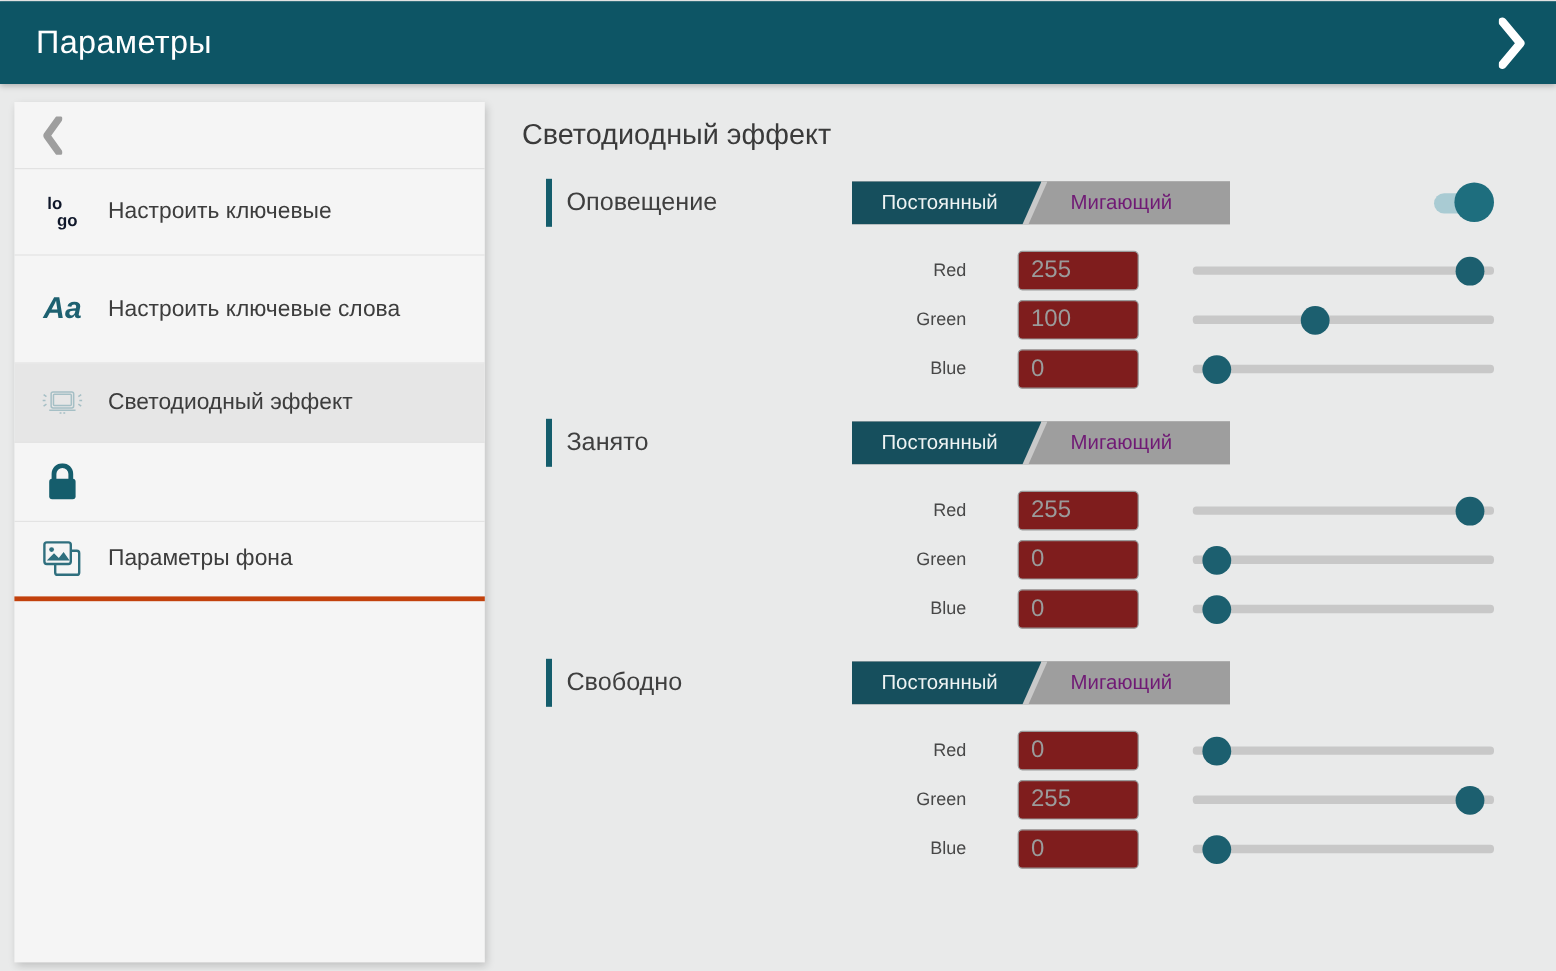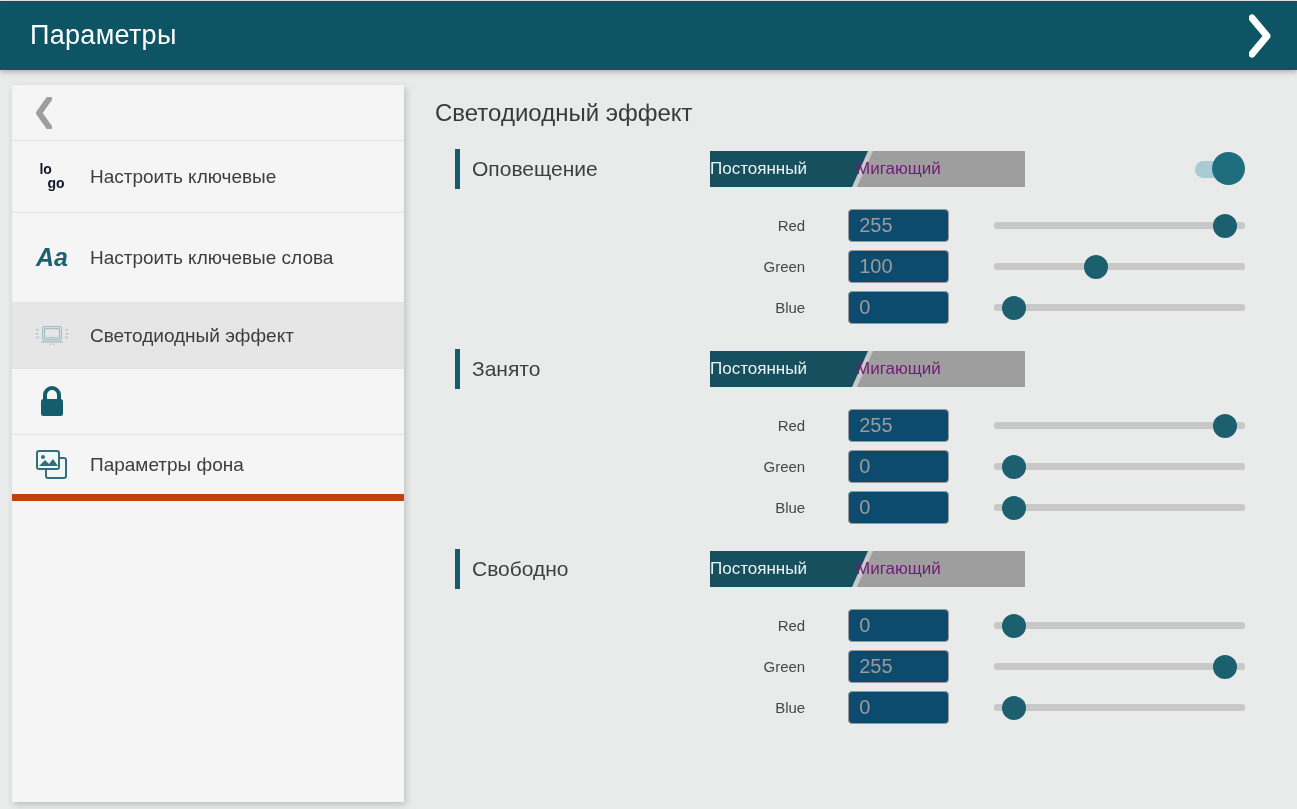--- a/index.html
+++ b/index.html
@@ -31,21 +31,21 @@
     border-bottom:1px solid #e2e2e2; cursor:pointer;
   }
   .side-item {
     display:flex; align-items:center; padding-left:22px; cursor:pointer;
     border-bottom:1px solid #e3e3e3;
   }
   .side-item.h72 { min-height:72px; }
   .side-item.h90 { min-height:90px; }
   .side-item.h66 { min-height:66px; }
   .side-item.selected { background:#e6e6e6; }
-  .side-item:last-child { border-bottom:7px solid #c2410c; }
+  .side-item:last-child { border-bottom:4px solid #c2410c; }
   .icon-box { width:36px; min-width:36px; margin-right:20px; display:flex; align-items:center; justify-content:center; }
   .side-label { font-size:19px; color:#3d3d3d; line-height:1.35; padding-right:18px; }
 
   .logo-icon { color:#0f172a; font-size:14px; line-height:.95; font-weight:bold; text-align:left; }
   .logo-icon .g2 { margin-left:8px; display:block; }
   .aa-icon { color:#1d6070; font-size:25px; font-weight:bold;font-style:italic; }
 
   
   .main { position:absolute; left:404px; top:69px; right:0; bottom:0; padding:30px 0 0 31px; }
   .page-heading { font-size:24px; color:#3a3a3a; margin-bottom:22px; }
@@ -57,40 +57,40 @@
 
   .mode-toggle { position:relative; width:315px; height:36px; background:#9e9e9e; }
   .mode-stripe {
     position:absolute; left:0; top:0; width:163px; height:36px; background:#c9c9c9;
     clip-path:polygon(0 0,100% 0,calc(100% - 16px) 100%,0 100%);
   }
   .mode-solid-bg {
     position:absolute; left:0; top:0; width:158px; height:36px; background:#164f5d;
     clip-path:polygon(0 0,100% 0,calc(100% - 16px) 100%,0 100%);
   }
-  .mode-label { position:absolute; top:0; height:36px; line-height:36px; text-align:left; font-size:17px; cursor:pointer; }
+  .mode-label { position:absolute; top:0; height:36px; line-height:36px; text-align:center; font-size:17px; cursor:pointer; }
   .mode-label.solid { left:0; width:146px; color:#eef3f3; z-index:3; }
   .mode-label.blink { left:146px; width:157px; color:#701a75; z-index:3; }
 
   .led-switch { position:relative; margin-left:auto; width:50px; height:36px; cursor:pointer; }
   .switch-track {
     position:absolute; left:0; top:10px; width:40px; height:17px;
     border-radius:9px; background:#a9cbd3;
   }
   .switch-knob {
     position:absolute; right:0; top:1px; width:33px; height:33px;
     border-radius:50%; background:#1e6e7e;
   }
 
   .rows { margin-top:20px; }
   .ch-row { display:flex; align-items:center; margin-bottom:8px; height:33px;gap:24px; }
   .ch-label { width:356px; text-align:right; font-size:15px; color:#474747; }
   .ch-input {
     margin-left:19px; width:101px; height:33px; border:1px solid #9a9a9a; border-radius:4px;
-    background:#0c4a6e; color:#9b9b9b; font-size:20px; padding-left:10px;
+    background:#7f1d1d; color:#9b9b9b; font-size:20px; padding-left:10px;
     font-family:"Liberation Sans","DejaVu Sans",sans-serif; outline:none;
   }
   .slider { position:relative; margin-left:21px; width:255px; height:7px; border-radius:3px; background:#c8c8c8; cursor:pointer; }
   .slider-thumb {
     position:absolute; top:50%; transform:translateY(-50%);
     width:24px; height:24px; border-radius:50%; background:#1c5f6f;
     left:calc(8px + (100% - 40px) * var(--pct,0)); cursor:pointer;
   }
 </style>
 </head>

